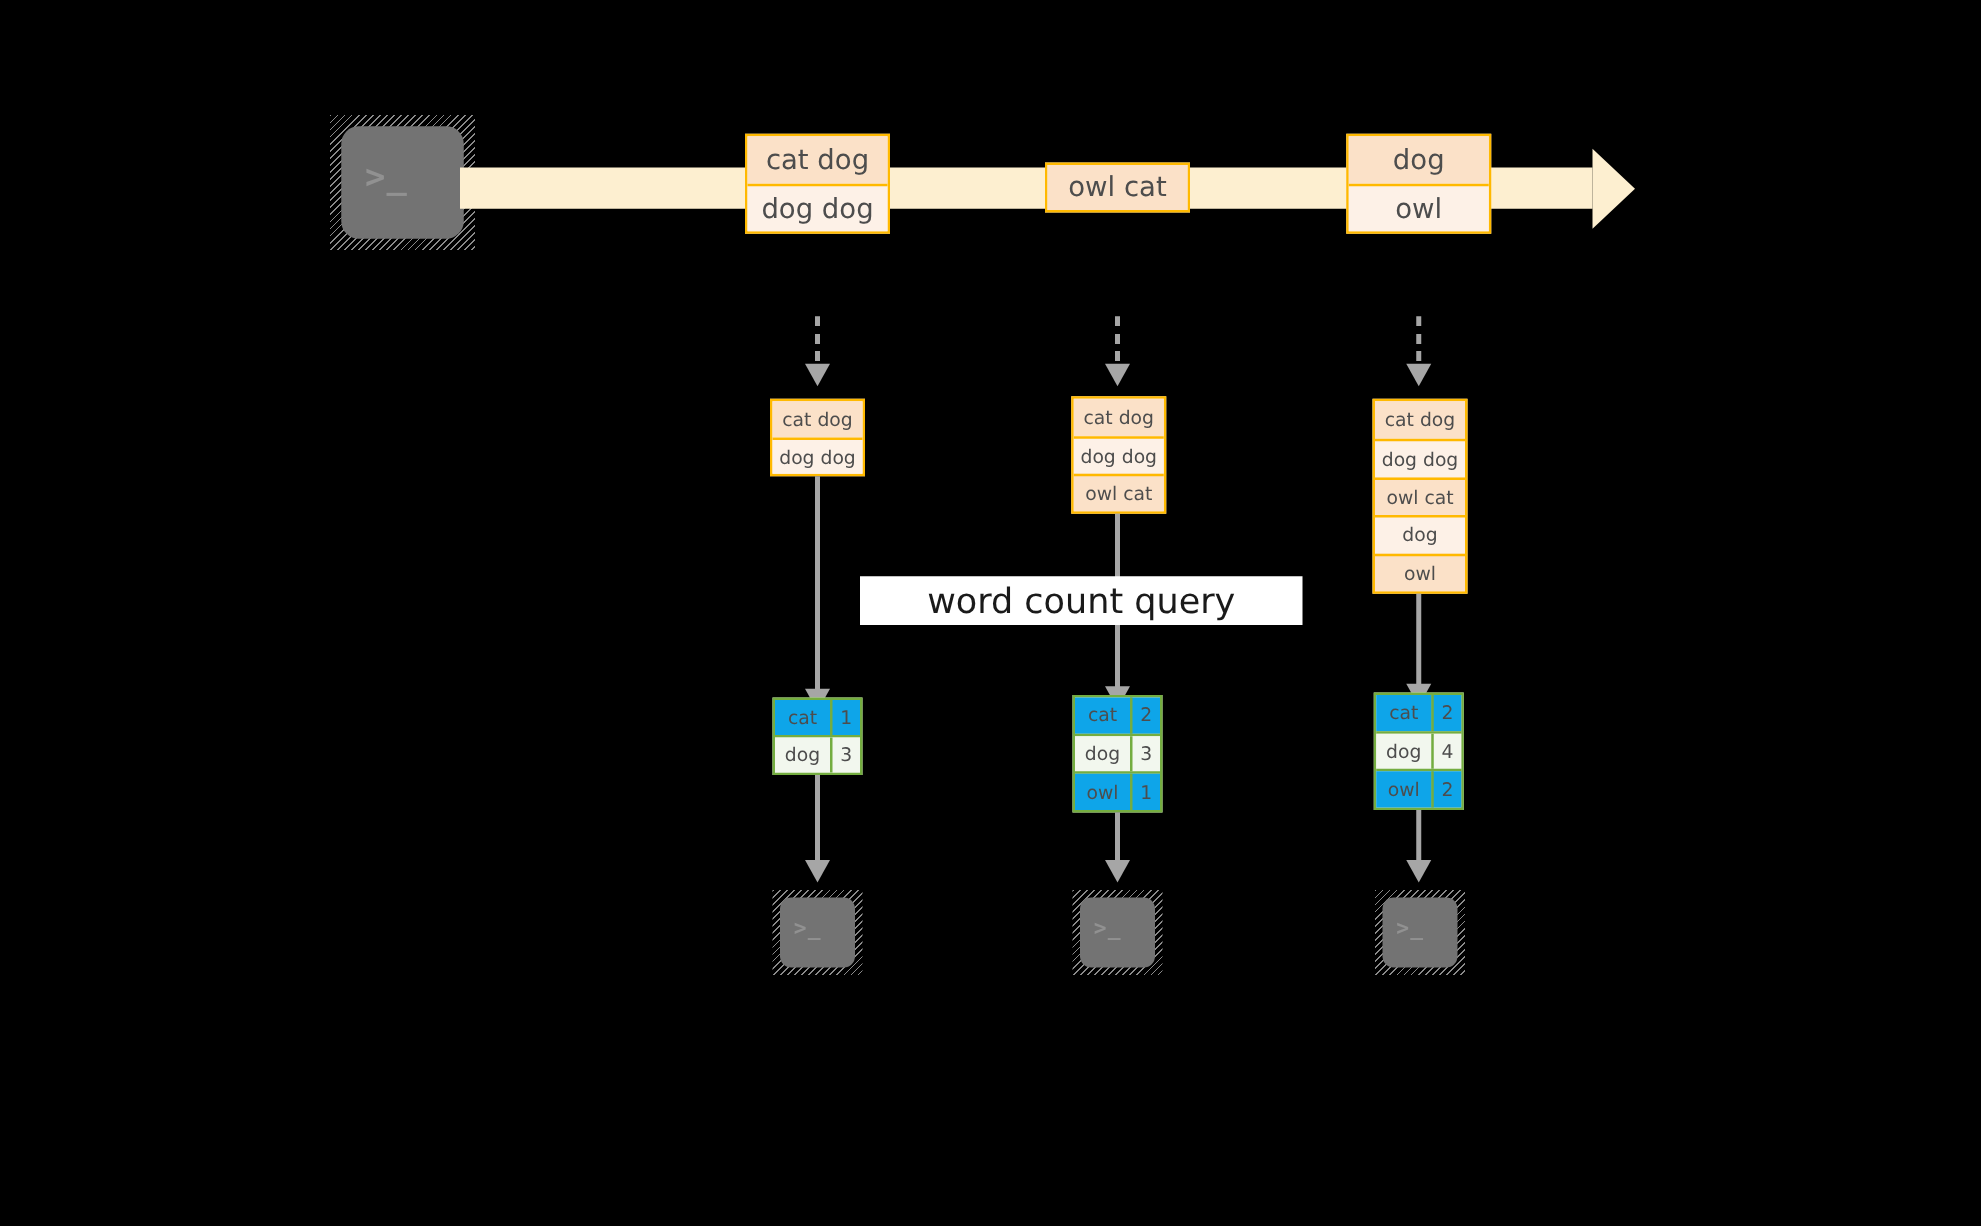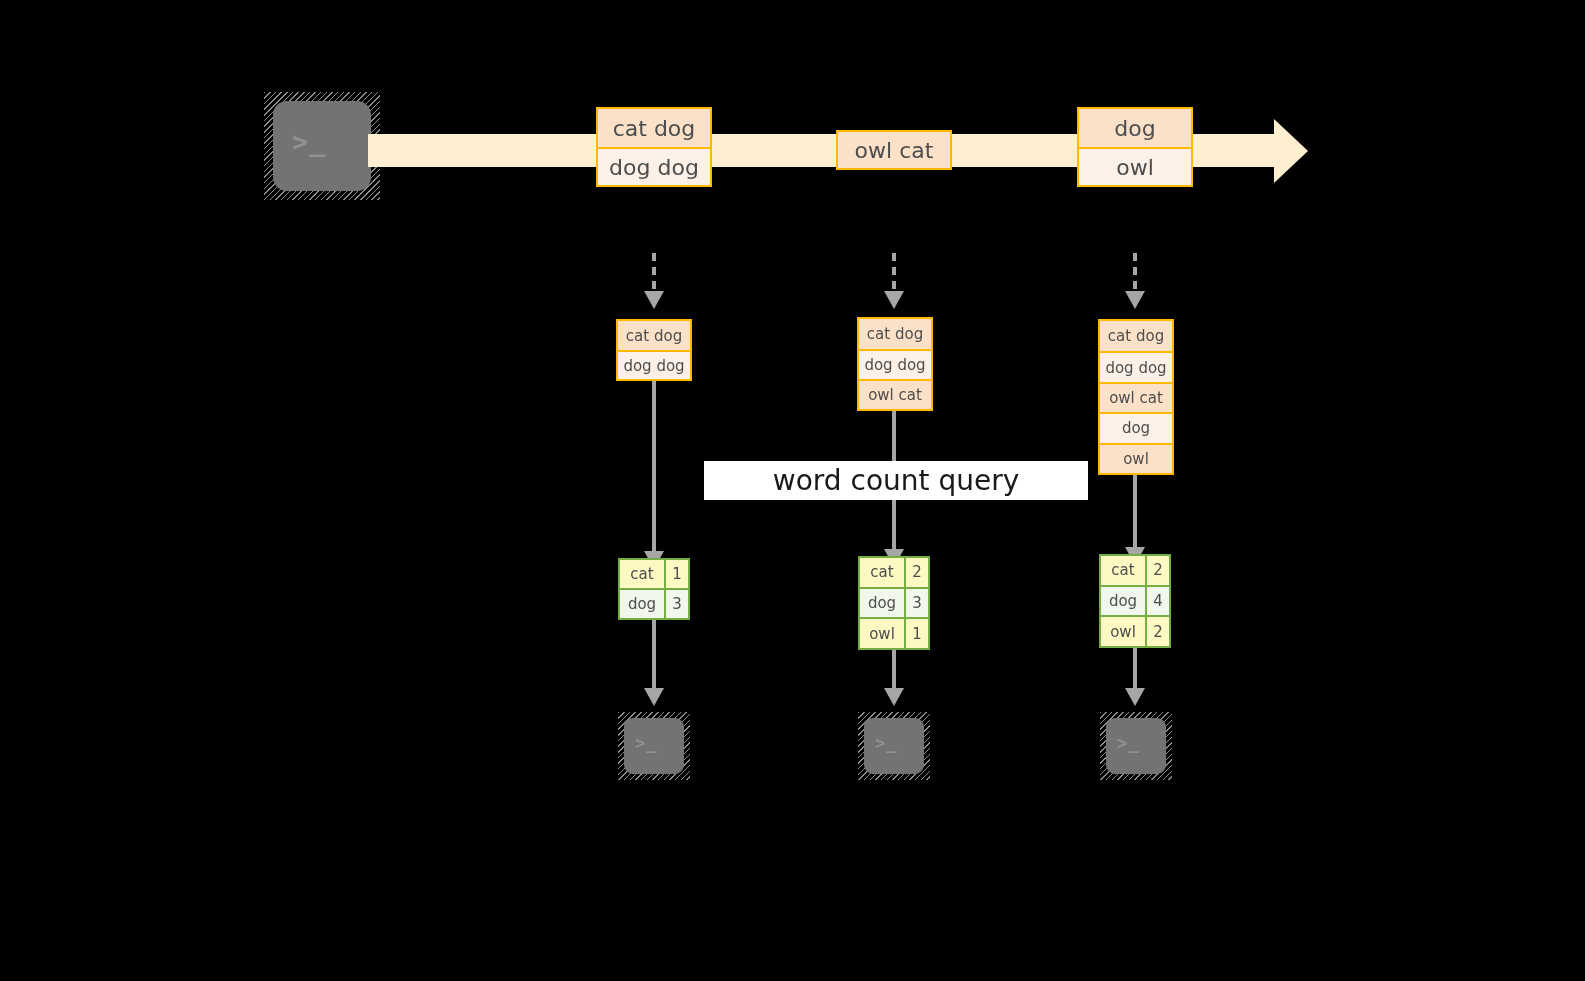--- a/index.html
+++ b/index.html
@@ -102,21 +102,21 @@
     box-sizing: border-box;
     display: flex;
     align-items: center;
     justify-content: center;
     color: #4d4d4d;
     white-space: nowrap;
   }
   .gbox .gc {
     border-left: 2px solid #74AD40;
   }
-  .grow.dark  .gw, .grow.dark  .gc { background: #fef9c3; }
+  .grow.dark  .gw, .grow.dark  .gc { background: #0ea5e9; }
   .grow.light .gw, .grow.light .gc { background: #F2F7EE; }
 
   
   .shaft {
     position: absolute;
     background: #A6A6A6;
     width: 4px;
   }
   .dash {
     position: absolute;
@@ -270,15 +270,15 @@
 
   <div class="shaft" style="left:1133px; top:648px; height:42px;"></div>
   <div class="ahead" style="left:1125px; top:688px; border-width:18px 10px 0 10px;"></div>
 
   <div class="term" style="left:1100px; top:712px; width:72px; height:68px;">
     <div class="hatch"></div>
     <div class="body" style="left:6px; top:6px; width:60px; height:56px; border-radius:9px;"></div>
     <div class="glyph" style="left:17px; top:23px; font-size:17px;">&gt;_</div>
   </div>
 
-  <div class="qlabel" style="left:704px; top:461px; width:384px; height:39px; font-size:28px;">word count query</div>
+  <div class="qlabel" style="left:688px; top:461px; width:354px; height:39px; font-size:28px;">word count query</div>
 
 </div>
 
 </body></html>

